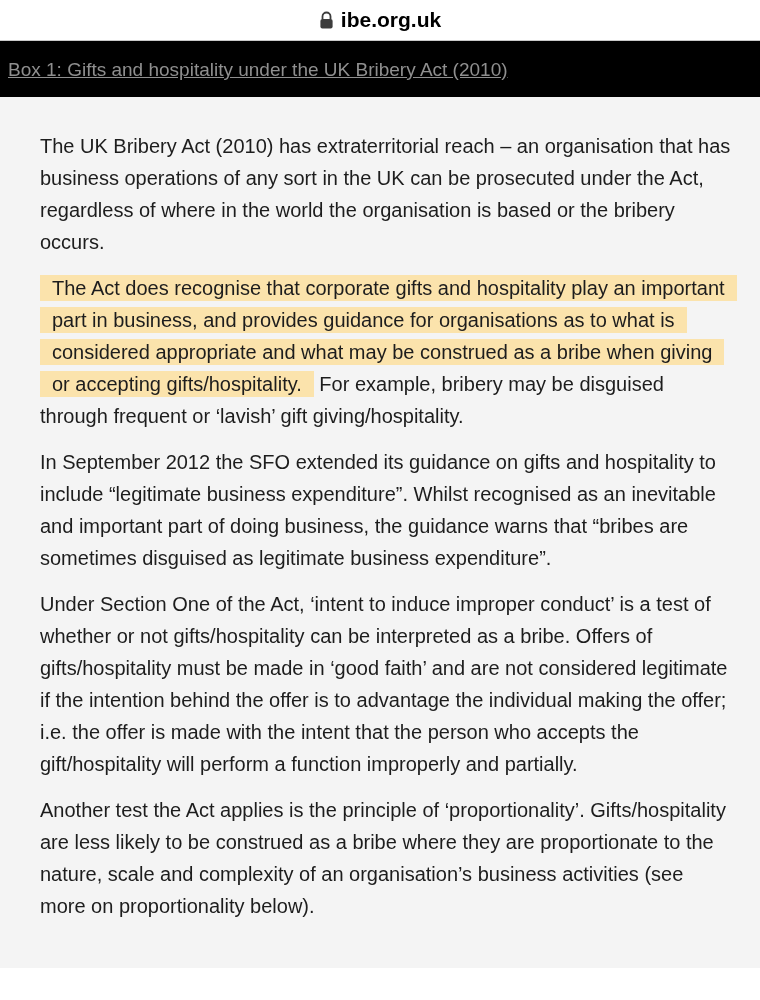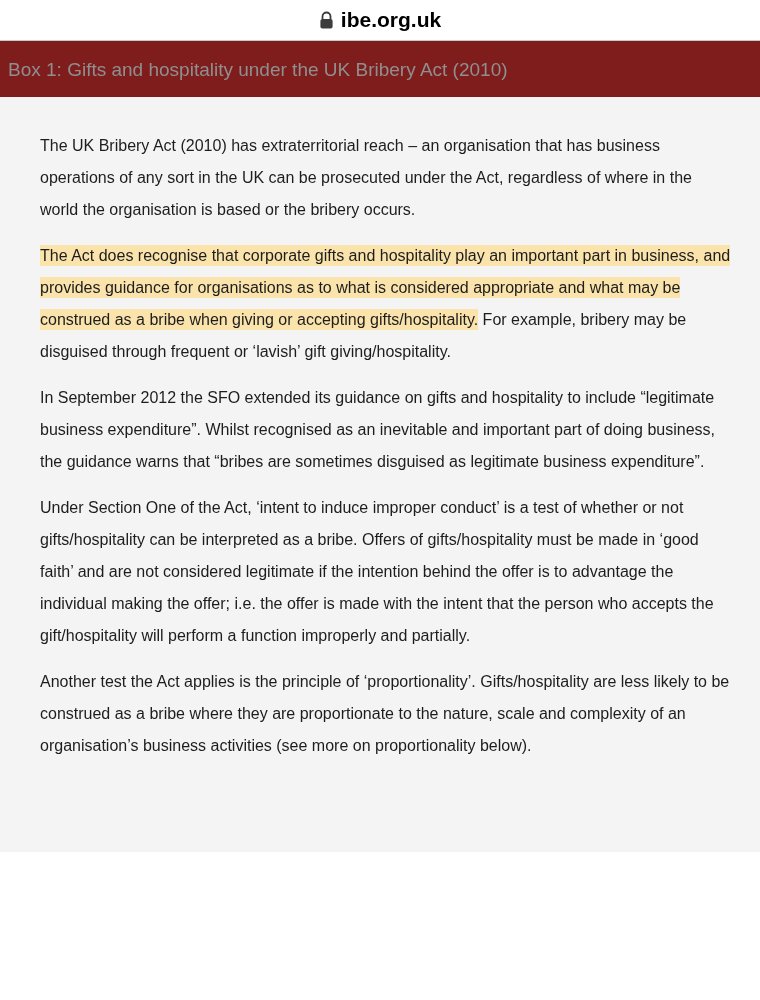--- a/index.html
+++ b/index.html
@@ -41,39 +41,40 @@
     font-family: "Liberation Sans", sans-serif;
   }
   .lock-icon { display: inline-flex; margin-top: 1px; }
   
   .box-heading {
     flex: 0 0 auto;
     padding: 17px 8px 15px 8px;
     font-size: 19px;
     line-height: 24px;
     color: #8f8f8f;
-    background: #7f1d1d;
+    background: #000000;
+    text-decoration: underline;
   }
   
   .content-box {
     flex: 1 1 auto;
     background: #f4f4f4;
     padding: 33px 28px 30px 40px;
-    font-size: 16px;
+    font-size: 20px;
     line-height: 32px;
     color: #1d1d1d;
   }
   .content-box p {
     margin: 0 0 14px 0;
   }
   .content-box p:last-child { margin-bottom: 16px; }
   mark.hl {
     background: #fbe3ac;
     color: inherit;
-    padding: 2px 0;
+    padding: 2px 12px;
     box-decoration-break: clone;
     -webkit-box-decoration-break: clone;
   }
 </style>
 </head>
 <body>
 
 <div class="page">
 
   <div class="browser-bar">

